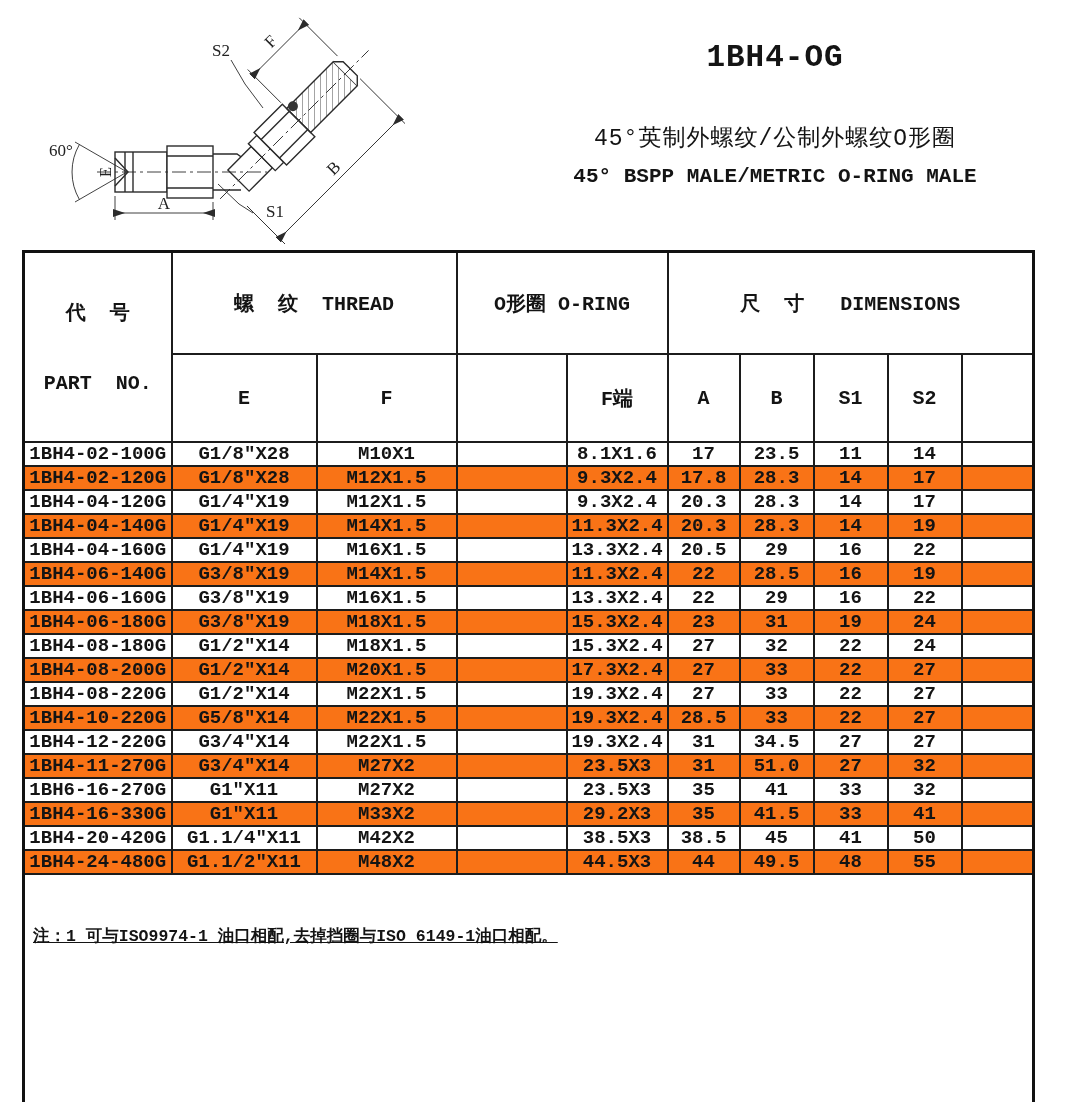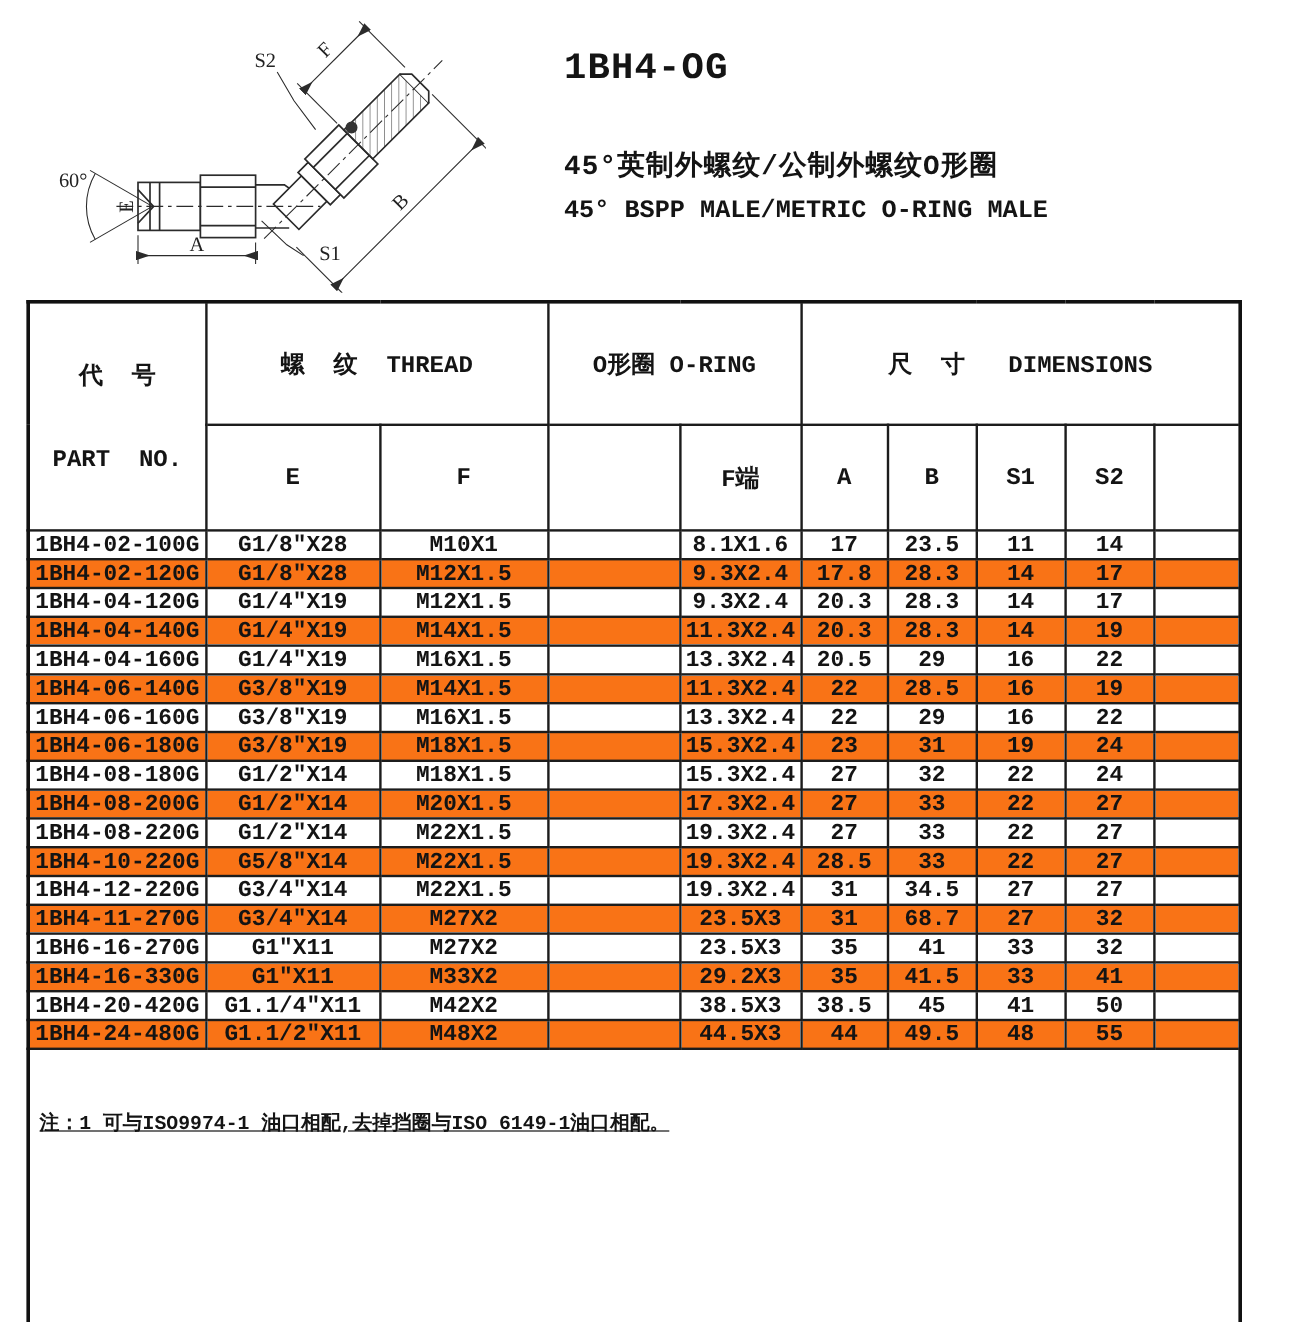--- a/index.html
+++ b/index.html
@@ -2,23 +2,23 @@
 <html><head>
 <meta charset="utf-8">
 <style>
   html,body{margin:0;padding:0;background:#ffffff;}
   .page{
     position:relative;width:1080px;height:1102px;background:#ffffff;
     font-family:"Liberation Mono","DejaVu Sans Mono",monospace;
     color:#141414;overflow:hidden;
   }
   
-  .title-block{position:absolute;left:470px;top:40px;width:610px;}
+  .title-block{position:absolute;left:470px;top:40px;width:610px;text-align:center;}
   .part-code{font-size:31px;font-weight:bold;letter-spacing:1px;}
-  .subtitle-cn{margin-top:47px;font-size:23px;font-weight:bold;letter-spacing:1px;}
+  .subtitle-cn{margin-top:47px;font-size:23px;font-weight:normal;letter-spacing:1px;}
   .subtitle-en{margin-top:12px;font-size:21px;font-weight:bold;}
   
   .drawing{position:absolute;left:15px;top:4px;}
   .drawing text{font-family:"Liberation Serif","DejaVu Serif",serif;font-size:17px;fill:#222;}
   
   .table-wrap{position:absolute;left:22px;top:250px;width:1010px;}
   table.parts{border-collapse:collapse;table-layout:fixed;width:1010px;border:3px solid #111;}
   table.parts th,table.parts td{
     border:2px solid #1c1c1c;text-align:center;vertical-align:middle;
     padding:0;white-space:pre;overflow:hidden;font-weight:600;
@@ -304,21 +304,21 @@
             <td>27</td>
             <td></td>
           </tr>
           <tr class="alt">
             <td>1BH4-11-270G</td>
             <td>G3/4″X14</td>
             <td>M27X2</td>
             <td></td>
             <td>23.5X3</td>
             <td>31</td>
-            <td>68.7</td>
+            <td>51.0</td>
             <td>27</td>
             <td>32</td>
             <td></td>
           </tr>
           <tr>
             <td>1BH6-16-270G</td>
             <td>G1″X11</td>
             <td>M27X2</td>
             <td></td>
             <td>23.5X3</td>

